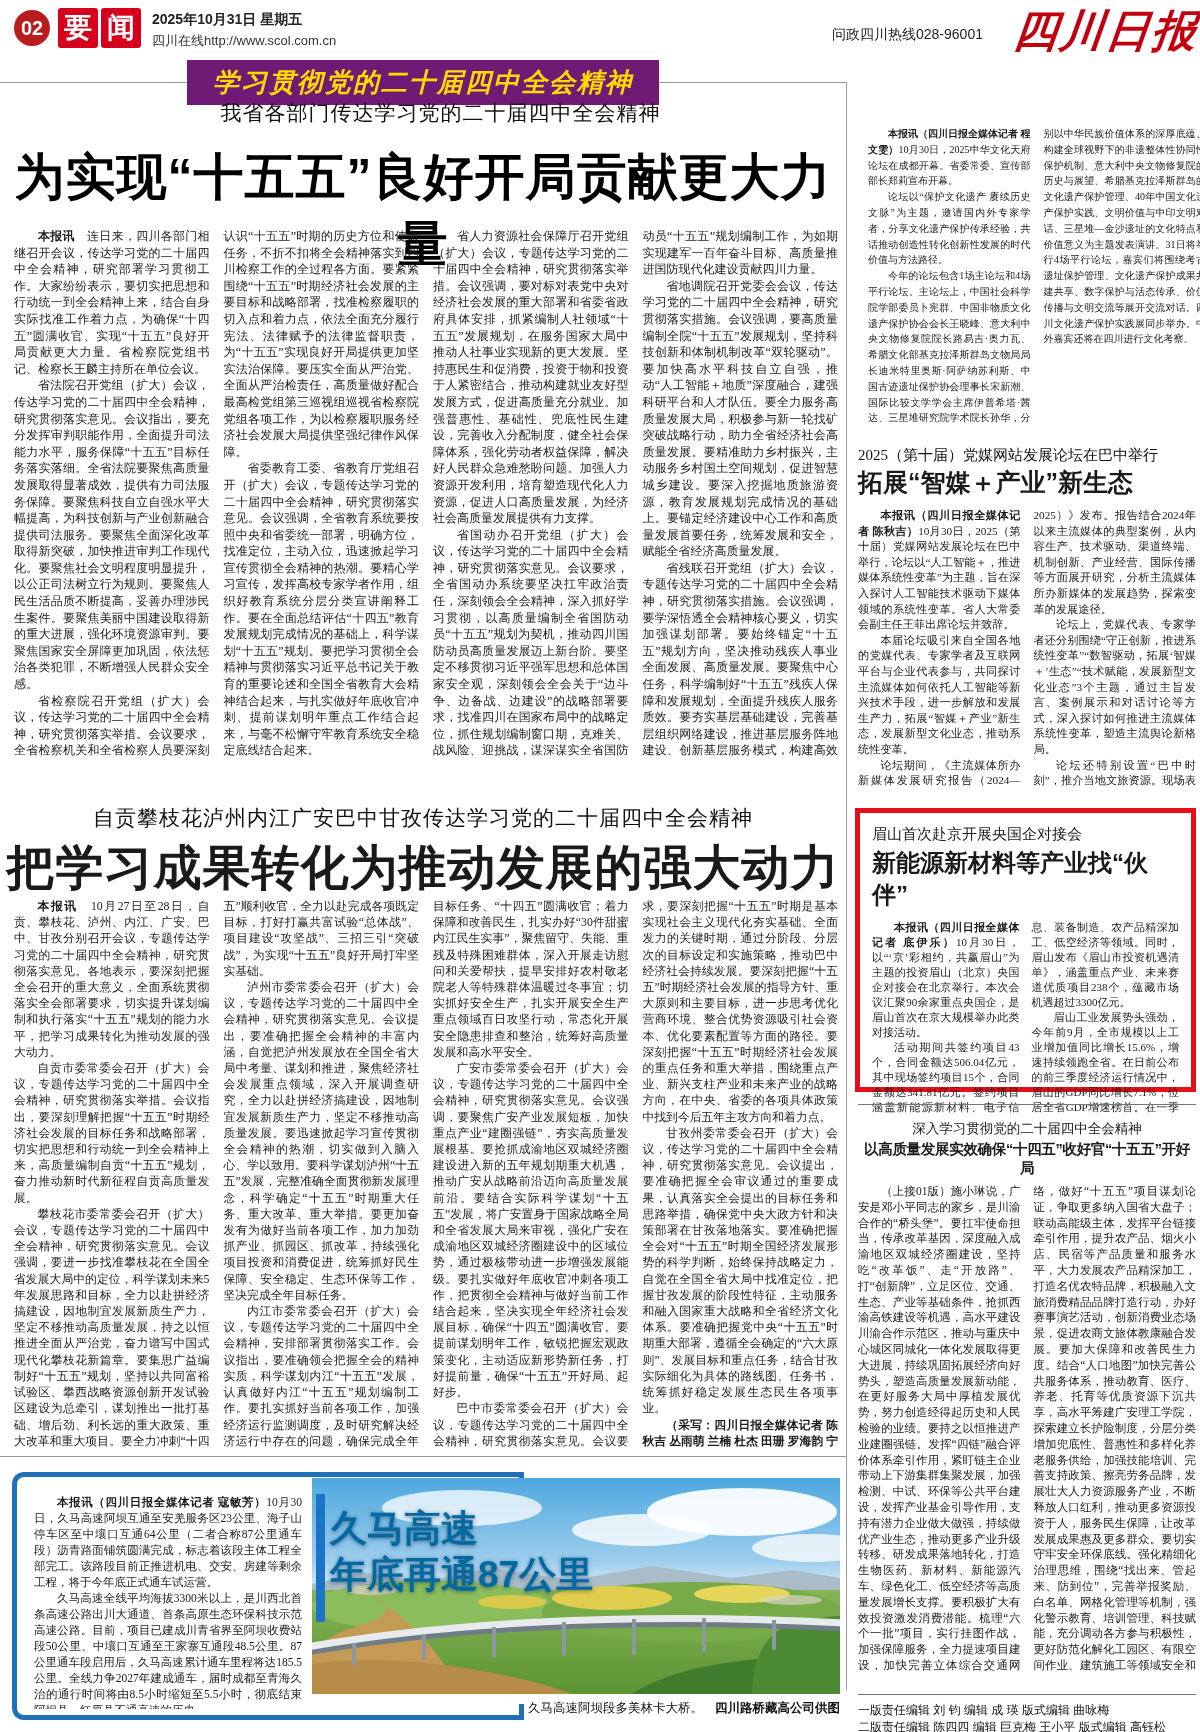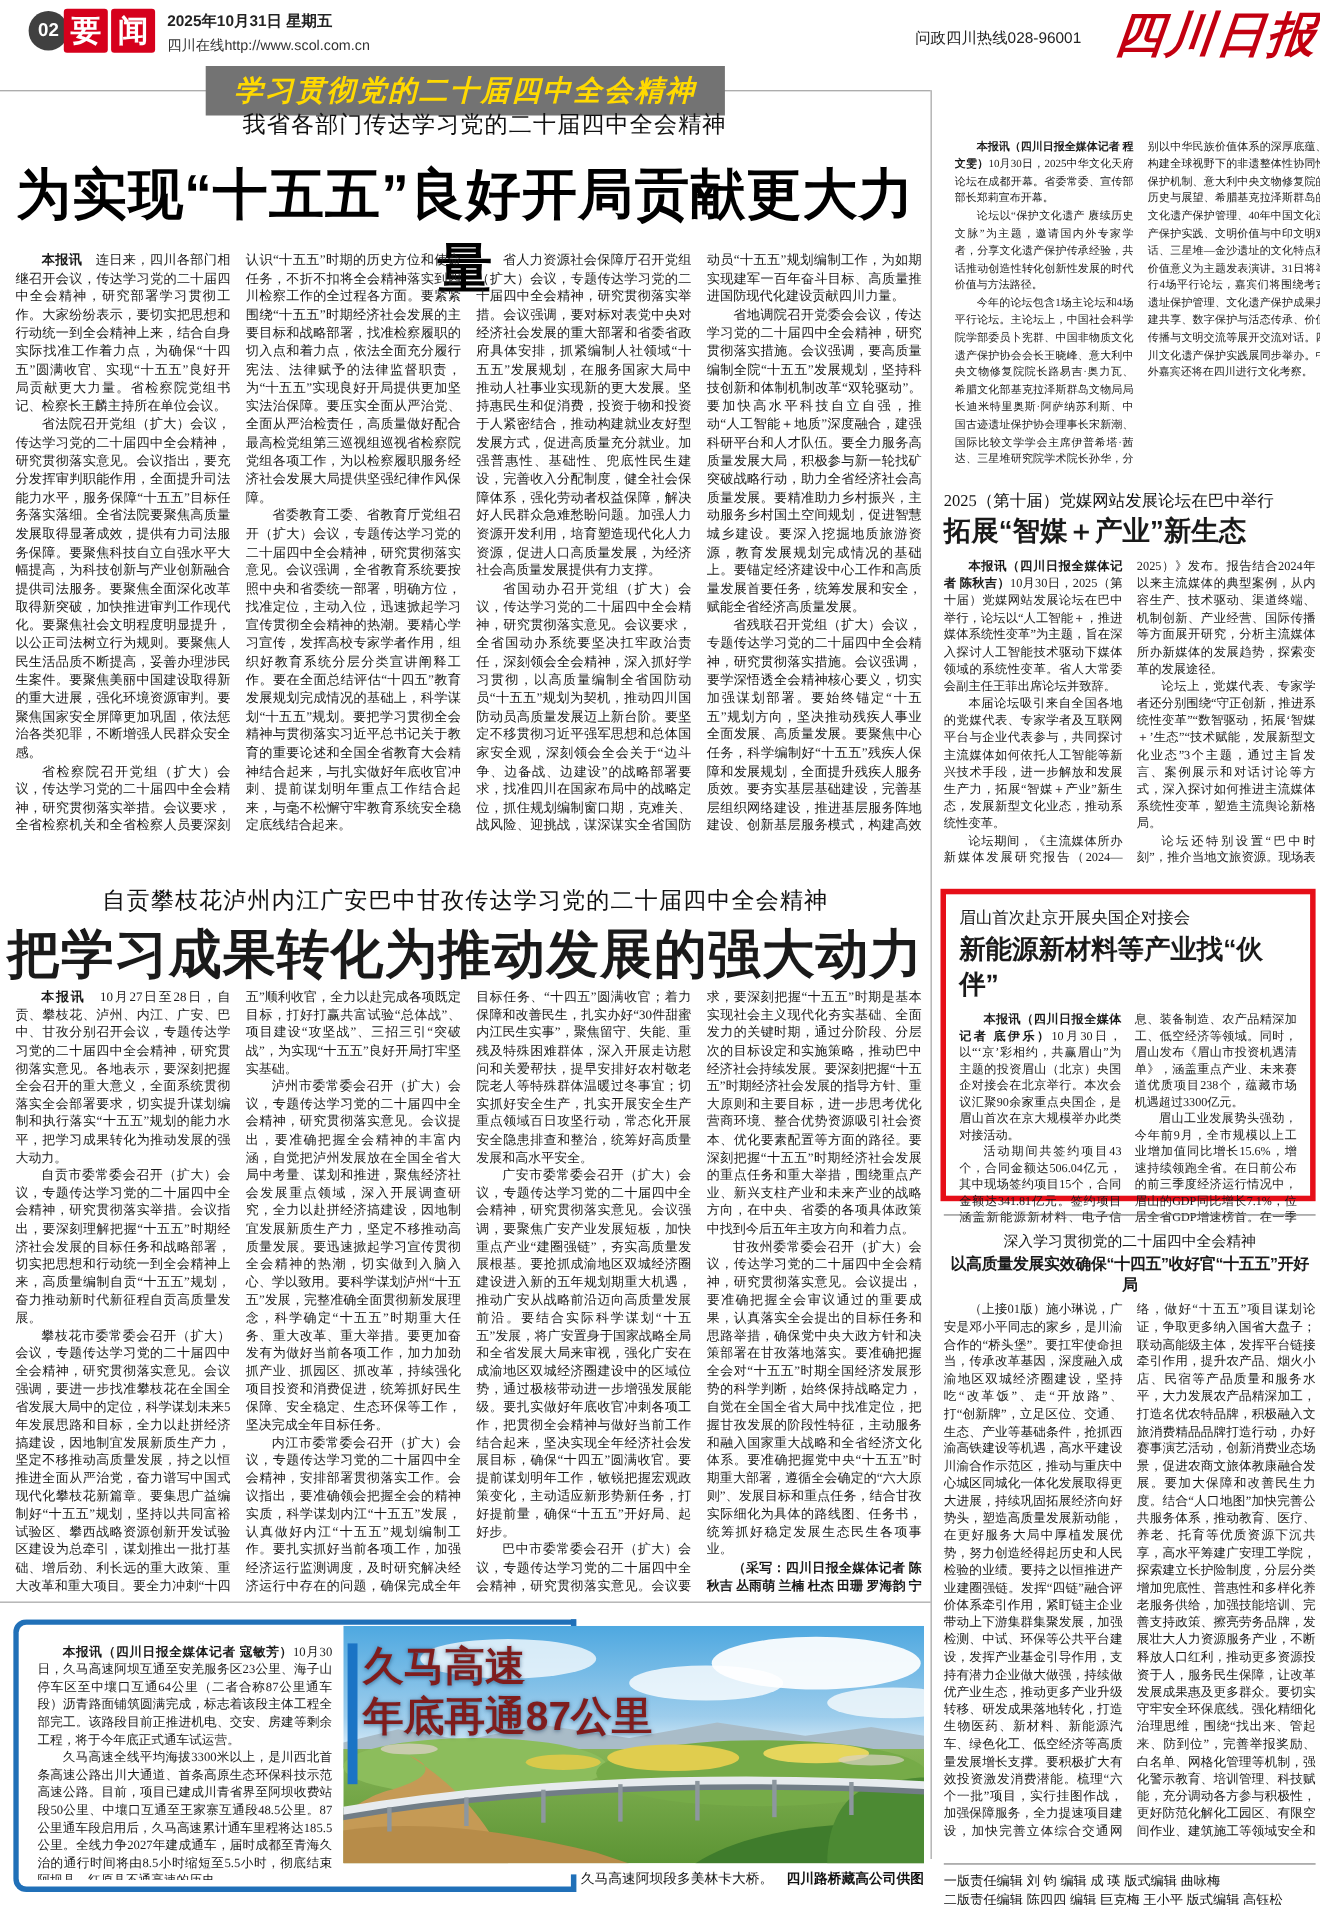--- a/index.html
+++ b/index.html
@@ -4,38 +4,38 @@
 <style>
   * { margin:0; padding:0; box-sizing:border-box; }
   html,body { background:#e8e8e8; }
   .page { position:relative; width:1200px; height:1732px; background:#ffffff;
           margin:0 auto; overflow:hidden;
           font-family:"Liberation Serif","DejaVu Serif",serif; color:#1a1a1a; }
   .abs { position:absolute; }
   .sans { font-family:"Liberation Sans","DejaVu Sans",sans-serif; }
 
   
-  .page-badge { left:26px; top:10px; width:36px; height:36px; border-radius:50%;
-    background:#404040; color:#fff; font-weight:bold; font-size:17px;
+  .page-badge { left:14px; top:10px; width:36px; height:36px; border-radius:50%;
+    background:#b91c1c; color:#fff; font-weight:bold; font-size:20px;
     display:flex; align-items:center; justify-content:center; }
   .sec-box { top:8px; width:40px; height:40px; background:#d6001c; color:#fff;
     font-size:28px; font-weight:bold; display:flex; align-items:center;
     justify-content:center; border-radius:3px; }
   .dateline1 { left:152px; top:11px; font-size:14px; font-weight:bold; color:#222; }
   .dateline2 { left:152px; top:32px; font-size:13px; color:#333; }
   .hotline { left:832px; top:26px; width:180px; font-size:14px; color:#222; }
   .masthead { left:1014px; top:2px; font-size:44px; font-weight:bold; color:#c30010;
     font-style:italic; letter-spacing:2px; transform:skewX(-6deg); }
 
   .hr { background:#9a9a9a; height:1px; }
   .vr { background:#9a9a9a; width:1px; }
 
   
   .banner-wrap { left:0; top:60px; width:846px; text-align:center; }
-  .banner { display:inline-block; background:#737373; color:#ffd900; font-weight:bold;
+  .banner { display:inline-block; background:#701a75; color:#ffd900; font-weight:bold;
     font-style:italic; font-size:26px; padding:5px 26px; letter-spacing:2px; }
   .kicker-l { left:0; width:846px; text-align:center; font-size:21px; color:#111;
     letter-spacing:1px; }
   .headline-1 { left:0; top:144px; width:846px; text-align:center; font-size:50px;
     font-weight:bold; color:#000; letter-spacing:1px; }
   .bodycols { text-align:justify; column-fill:auto; overflow:hidden; }
   .main-body { left:14px; top:228px; width:824px; height:534px; column-count:4;
     column-gap:14px; font-size:12px; line-height:16.6px; }
   .mid-body  { left:14px; top:898px; width:824px; height:552px; column-count:4;
     column-gap:14px; font-size:11.8px; line-height:16.2px; }
@@ -70,21 +70,21 @@
     line-height:17px; font-family:"Liberation Sans","DejaVu Sans",sans-serif; }
 
   
   .blue-box { left:12px; top:1472px; width:512px; height:248px;
     border:5px solid #2070b8; border-right:none; border-radius:12px 0 0 12px; }
   .cap-t { left:519px; top:1472px; width:5px; height:16px; background:#2070b8; }
   .cap-b { left:519px; top:1704px; width:5px; height:16px; background:#2070b8; }
   .box-text { left:34px; top:1494px; width:268px; height:215px; overflow:hidden;
     font-size:11.5px; line-height:16px; text-align:justify; }
   .photo { left:312px; top:1478px; width:528px; height:216px; overflow:hidden; }
-  .photo-title { position:absolute; left:18px; top:14px; color:#7f1d1d; font-weight:bold;
+  .photo-title { position:absolute; left:18px; top:28px; color:#0369a1; font-weight:bold;
     font-size:37px; line-height:46px; text-shadow:0 1px 4px rgba(0,40,80,.55);
     font-family:"Liberation Sans","DejaVu Sans",sans-serif; }
   .photo-bar { position:absolute; left:4px; top:16px; width:9px; height:128px;
     background:#1b74c5; }
   .photo-caption { left:312px; top:1700px; width:528px; text-align:right;
     font-size:12.5px; color:#111; }
   .photo-caption b { margin-left:12px; font-family:"Liberation Sans",sans-serif; }
 </style>
 </head>
 <body>

